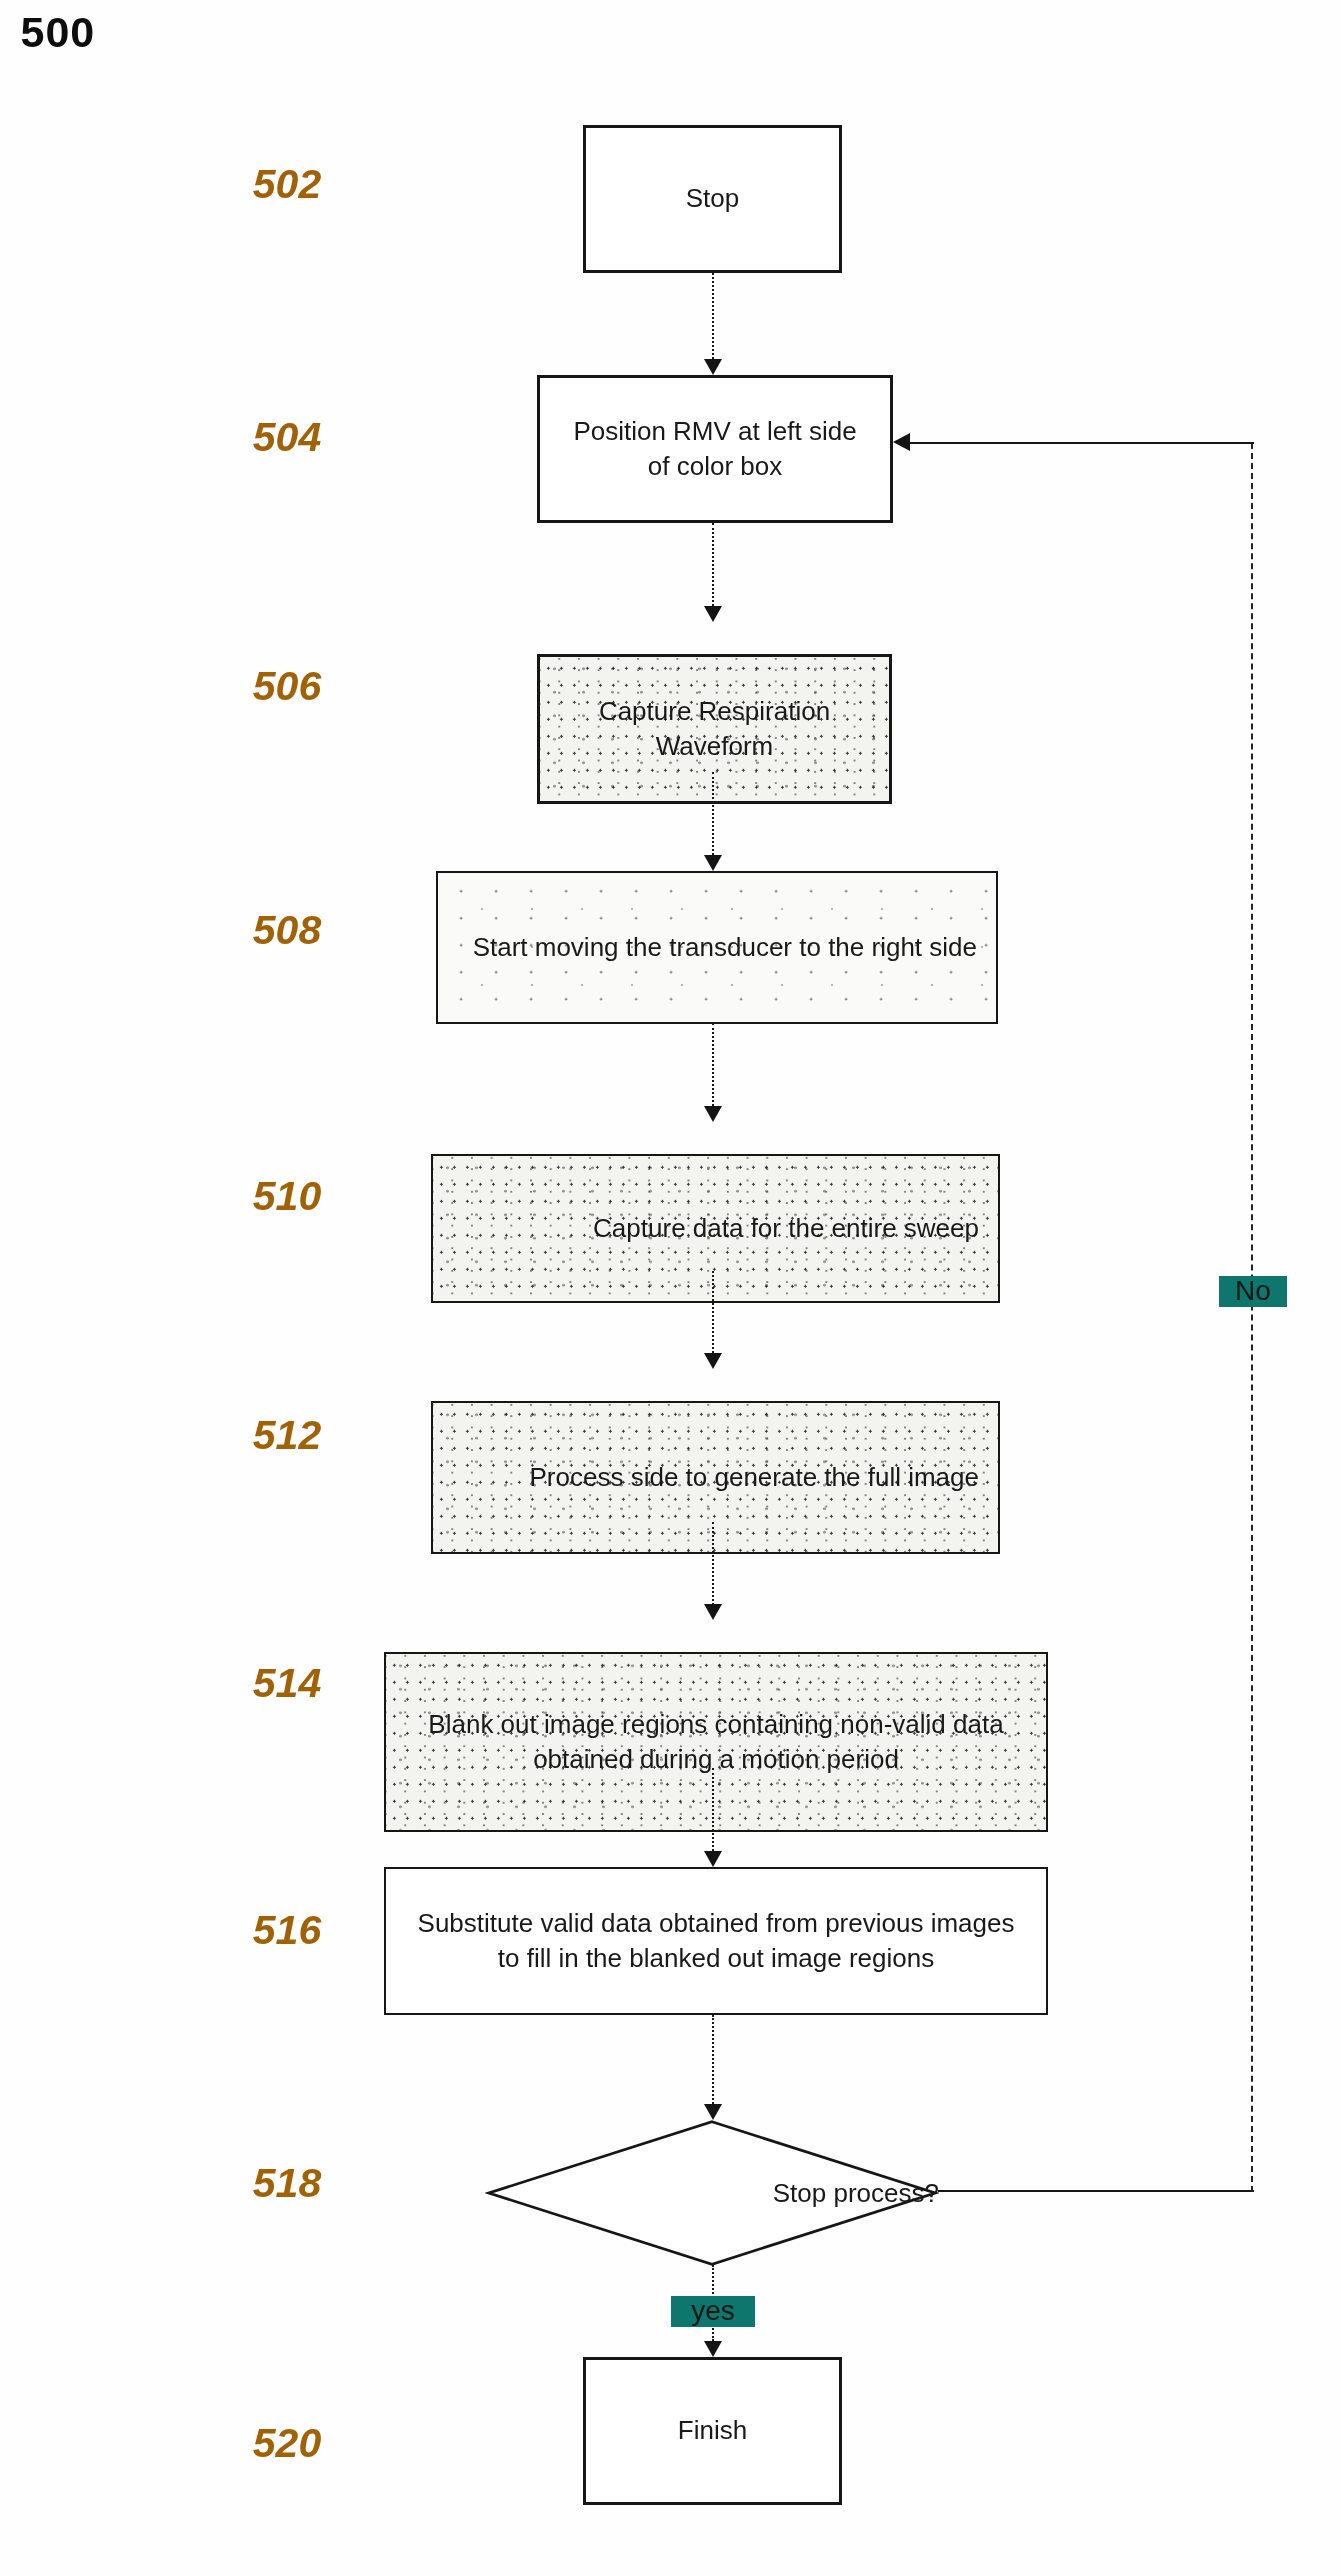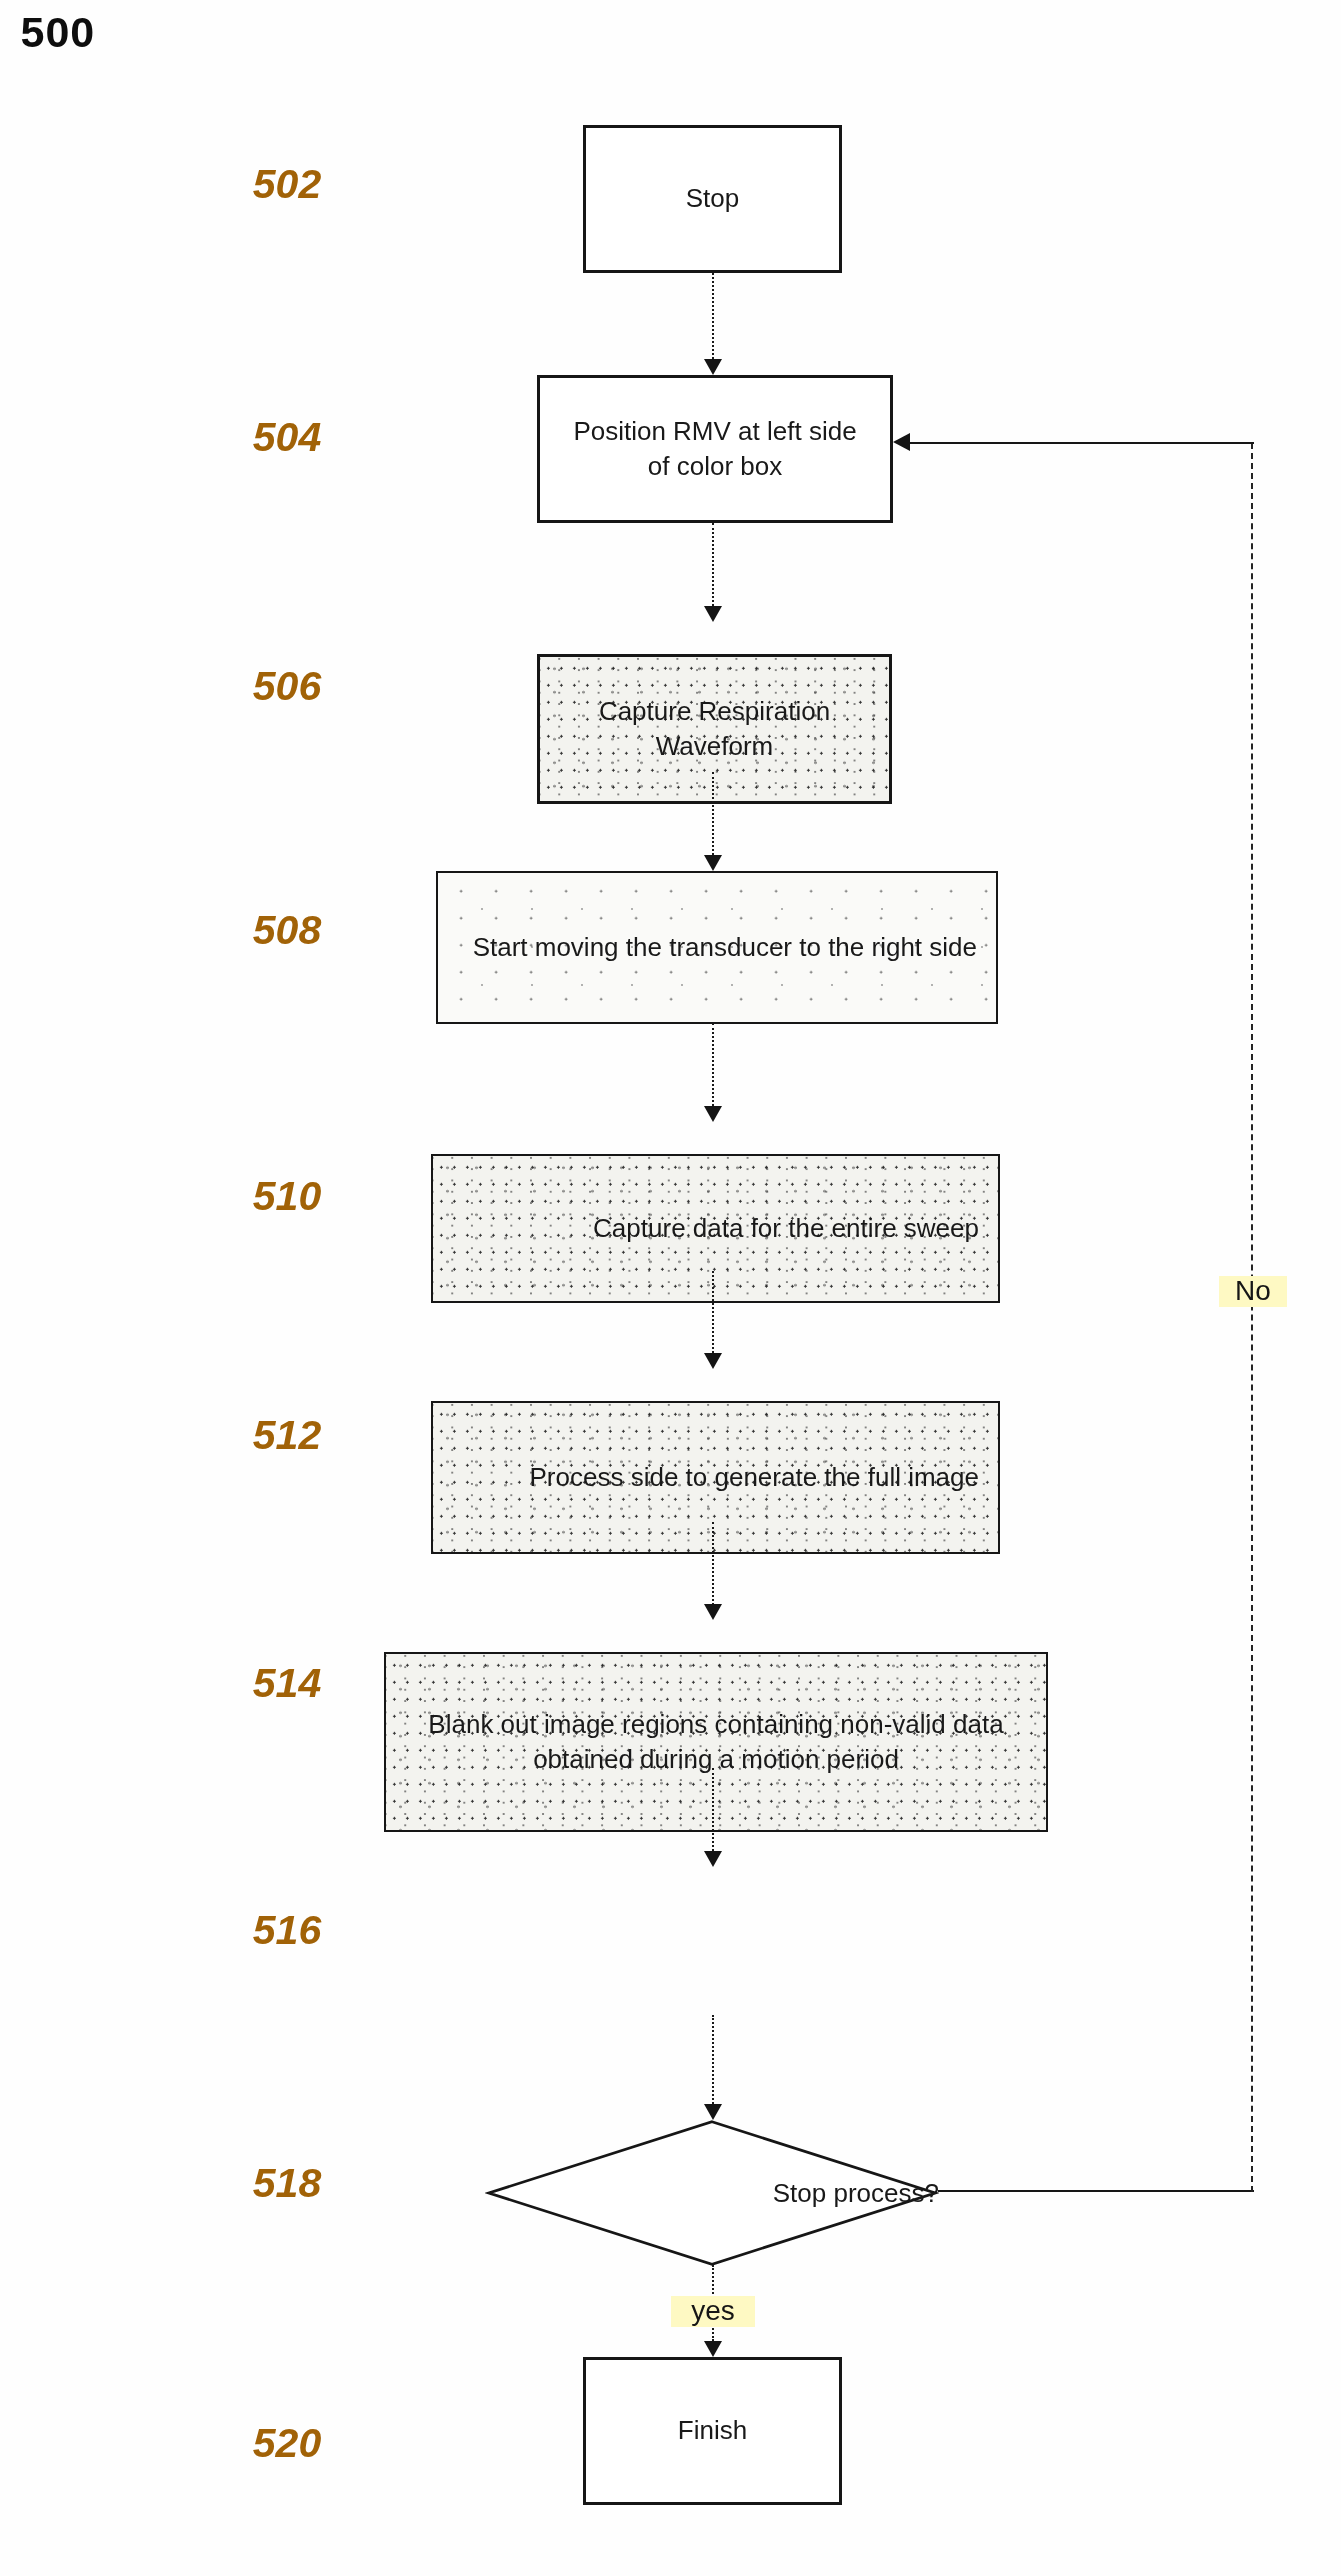--- a/index.html
+++ b/index.html
@@ -46,21 +46,21 @@
     position:absolute;width:0;height:0;
     border-left:9.4px solid transparent;border-right:9.4px solid transparent;
     border-top:16px solid #141414;
   }
   .head-left{
     position:absolute;width:0;height:0;
     border-top:9.4px solid transparent;border-bottom:9.4px solid transparent;
     border-right:17px solid #141414;
   }
   .edge-label{
-    position:absolute;text-align:center;font-size:28px;color:#161616;background:#fef9c3;
+    position:absolute;text-align:center;font-size:28px;color:#161616;background:#0f766e;
     line-height:1.1;
   }
   .diamond-wrap{position:absolute;left:485px;top:2118px;width:454px;height:150px;}
   .diamond-label{
     position:absolute;left:485px;top:2118px;width:454px;height:150px;
     display:flex;align-items:center;justify-content:flex-end;font-size:26px;color:#191919;
   }
 </style>
 </head>
 <body>
@@ -101,20 +101,23 @@
   </div>
 
   <div class="node thin speckled" style="left:431px;top:1369px;width:569px;height:153px">
     <span>Process side to generate the full image</span>
   </div>
 
   <div class="node thin speckled" style="left:384px;top:1620px;width:664px;height:180px">
     <span>Blank out image regions containing non-valid data obtained during a motion period</span>
   </div>
 
+  <div class="node thin" style="left:384px;top:1867px;width:664px;height:148px">
+    <span>Substitute valid data obtained from previous images to fill in the blanked out image regions</span>
+  </div>
 
   <svg class="diamond-wrap" viewBox="0 0 484 160">
     <polygon points="242,4 480,80 242,156 4,80" fill="#ffffff" stroke="#161616" stroke-width="3"></polygon>
   </svg>
   <div class="diamond-label">
     <span>Stop process?</span>
   </div>
 
   <div class="node" style="left:583px;top:2357px;width:259px;height:148px">
     <span>Finish</span>

